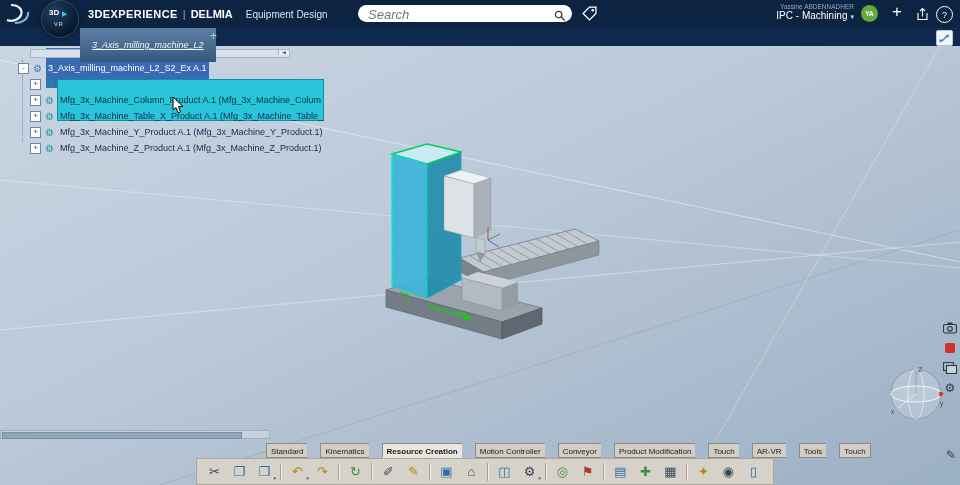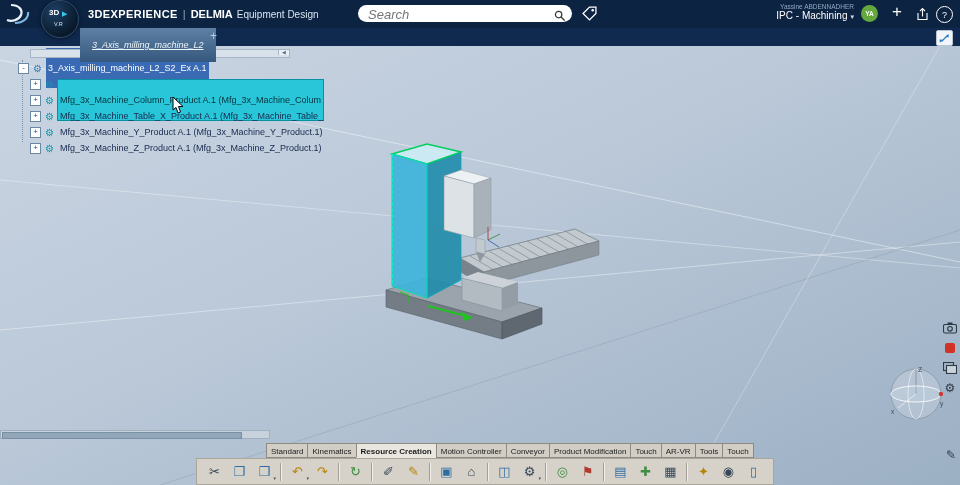--- a/index.html
+++ b/index.html
@@ -12,21 +12,21 @@
   .compass-badge{position:absolute;left:41px;top:0px;width:36px;height:36px;border-radius:50%;
     background:radial-gradient(circle at 35% 30%, #1e4066, #081828 72%);border:1px solid #2c4a6a;
     z-index:60;box-shadow:0 1px 4px rgba(0,0,0,.45);}
   .cb-top{position:absolute;left:7px;top:7px;font-size:8px;font-weight:bold;color:#fff;}
   .cb-play{position:absolute;left:20px;top:9px;font-size:7px;color:#38c6ea;}
   .cb-bottom{position:absolute;left:12px;top:20px;font-size:5.5px;color:#cfe2f2;}
   .brand{position:absolute;left:88px;top:8px;font-size:11px;white-space:nowrap;color:#fff;}
   .brand .b1{font-weight:bold;letter-spacing:.4px;}
   .brand .pipe{margin:0 5px;color:#8fa6bf;font-weight:normal;}
   .brand .b2{font-weight:bold;}
-  .brand .b3{font-weight:normal;color:#d8e5f2;font-size:10px;margin-left:4px;}
+  .brand .b3{font-weight:normal;color:#d8e5f2;font-size:10px;margin-left:13px;}
   .search-box{position:absolute;left:358px;top:5px;width:214px;height:17px;background:#fff;border-radius:9px;}
   .search-box input{position:absolute;left:8px;top:1px;width:178px;height:14px;border:0;outline:0;background:transparent;font-size:13px;color:#444;font-family:inherit;font-style:italic;}
   .search-mag{position:absolute;right:6px;top:3px;}
   .tag-btn{position:absolute;left:582px;top:6px;width:15px;height:15px;cursor:pointer;}
   .user-block{position:absolute;right:106px;top:3px;text-align:right;line-height:1.1;cursor:pointer;}
   .uname{font-size:6.5px;color:#93a9c2;}
   .uws{font-size:10px;color:#fff;}
   .uws .caret{font-size:7px;color:#cfe0ef;margin-left:3px;}
   .avatar{position:absolute;right:82px;top:5px;width:17px;height:17px;border-radius:50%;background:#64a83e;
     color:#fff;font-size:6.5px;font-weight:bold;display:flex;align-items:center;justify-content:center;cursor:pointer;}
@@ -77,21 +77,21 @@
 
   
   .compass{position:absolute;right:12px;top:318px;z-index:11;cursor:pointer;}
 
   
   .hscroll{position:absolute;left:0;top:384px;width:270px;height:9px;background:#c7d2dc;border:1px solid #9fb0c0;
     box-sizing:border-box;z-index:13;cursor:pointer;}
   .hthumb{position:absolute;left:1px;top:1px;width:238px;height:5px;background:#93a7ba;border:1px solid #7a8fa2;}
 
   
-  .btabs{position:absolute;left:266px;top:397px;height:15px;display:flex;z-index:14;font-size:8px;color:#1c1c1c;}
+  .btabs{position:absolute;left:266px;top:397px;height:15px;display:flex;z-index:14;font-size:8px;color:#1c1c1c;gap:13px;}
   .btab{padding:1px 4px 0 4px;background:#d2cec5;border:1px solid #8f8b82;border-right:none;
     display:flex;align-items:center;cursor:pointer;white-space:nowrap;}
   .btab:last-child{border-right:1px solid #8f8b82;}
   .btab.active{background:#e9e6df;border-bottom:1px solid #e9e6df;font-weight:bold;}
 
   
   .toolbar{position:absolute;left:196px;top:412px;width:578px;height:27px;background:#d6d2c9;
     border:1px solid #aaa69c;box-sizing:border-box;display:flex;align-items:center;padding:0 6px;gap:2px;z-index:13;}
   .tbtn{width:23px;height:22px;display:flex;align-items:center;justify-content:center;font-size:13px;
     color:#37485a;cursor:pointer;border-radius:2px;position:relative;}

